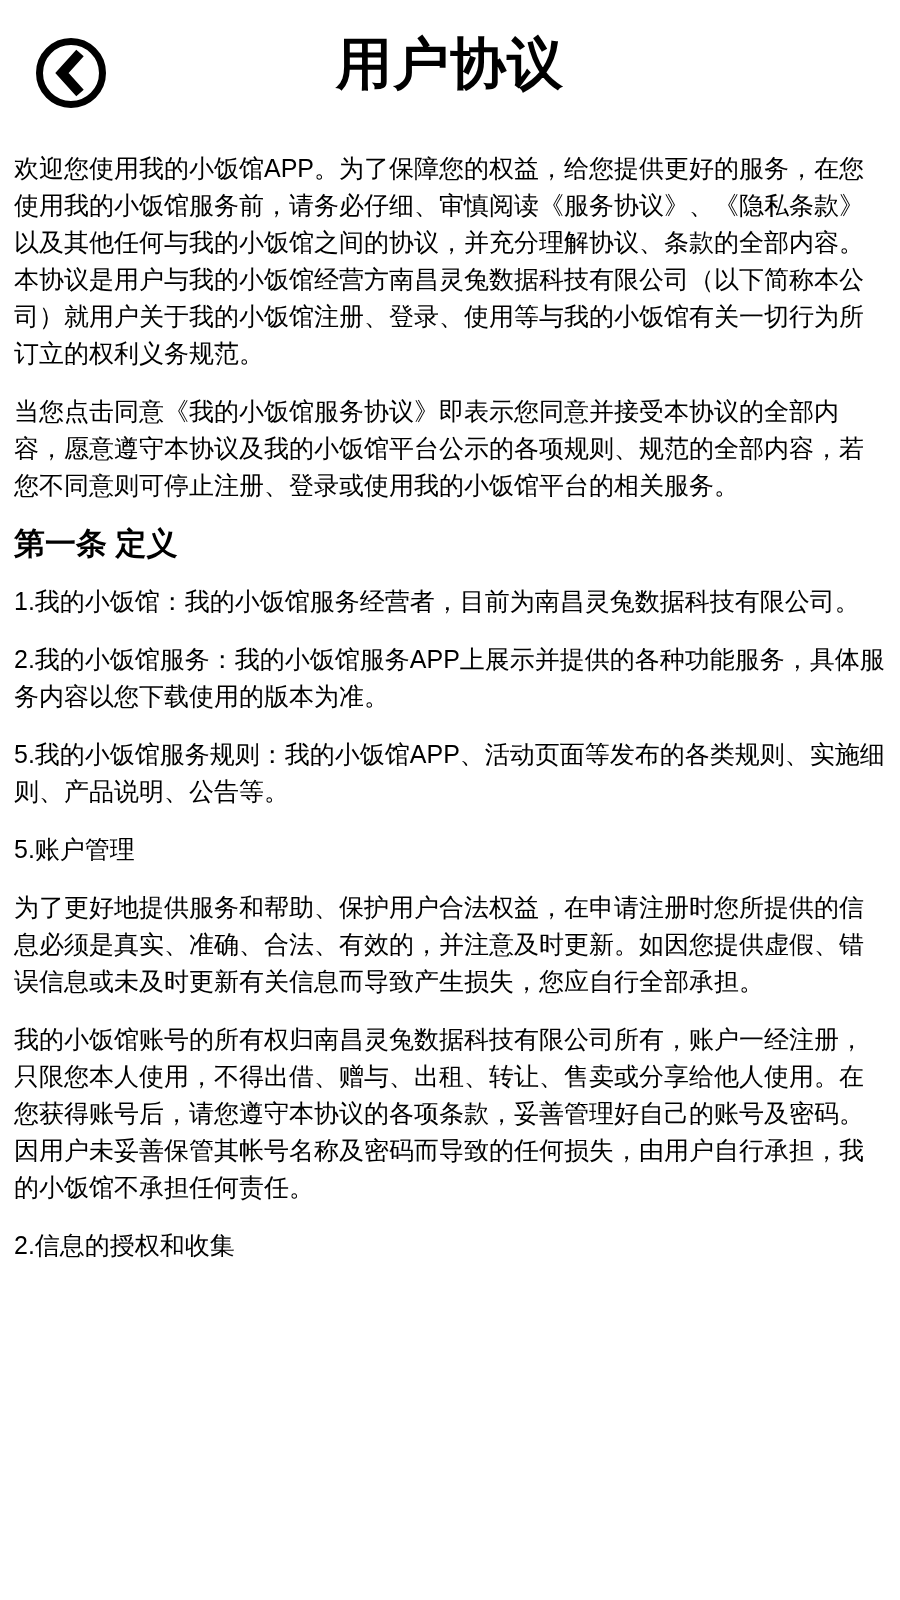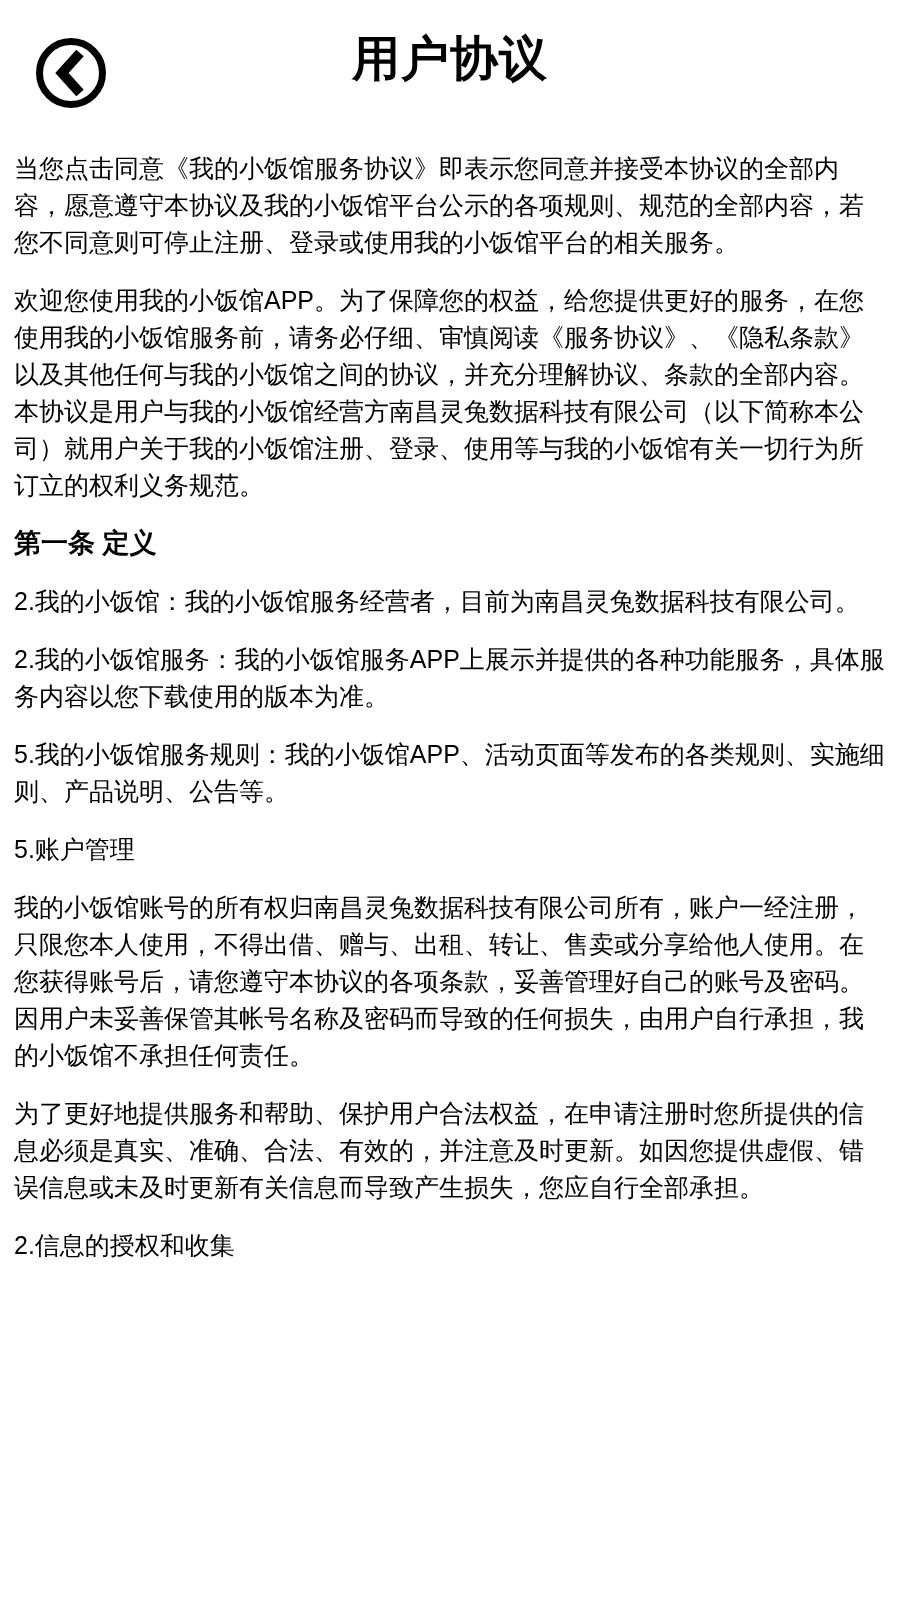--- a/index.html
+++ b/index.html
@@ -31,60 +31,60 @@
     background: transparent;
     cursor: pointer;
     line-height: 0;
   }
   .page-title {
     position: absolute;
     top: 30px;
     left: 0;
     right: 0;
     text-align: center;
-    font-size: 48px;
+    font-size: 56px;
     font-weight: 700;
     line-height: 1.2;
     letter-spacing: 1px;
   }
   .agreement {
     padding: 0 14px 40px 14px;
     font-size: 25px;
     line-height: 37px;
     text-align: left;
     word-break: break-all;
   }
   .agreement p {
     margin: 21px 0;
     font-weight: 400;
   }
   .agreement h2 {
     margin: 21px 0;
-    font-size: 27px;
+    font-size: 31px;
     line-height: 37px;
     font-weight: 700;
   }
 </style>
 </head>
 <body>
 
 <header class="appbar">
   <button class="back-btn" aria-label="back">
     <svg width="70" height="70" viewBox="0 0 70 70">
       <circle cx="35" cy="35" r="31.5" fill="none" stroke="#000000" stroke-width="7"></circle>
       <path d="M44 15 L26 35 L44 55" fill="none" stroke="#000000" stroke-width="10" stroke-linejoin="miter" stroke-linecap="butt"></path>
     </svg>
   </button>
   <div class="page-title">用户协议</div>
 </header>
 
 <article class="agreement" id="content-root">
+    <p>欢迎您使用我的小饭馆APP。为了保障您的权益，给您提供更好的服务，在您使用我的小饭馆服务前，请务必仔细、审慎阅读《服务协议》、《隐私条款》以及其他任何与我的小饭馆之间的协议，并充分理解协议、条款的全部内容。本协议是用户与我的小饭馆经营方南昌灵兔数据科技有限公司（以下简称本公司）就用户关于我的小饭馆注册、登录、使用等与我的小饭馆有关一切行为所订立的权利义务规范。</p>
     <p>当您点击同意《我的小饭馆服务协议》即表示您同意并接受本协议的全部内容，愿意遵守本协议及我的小饭馆平台公示的各项规则、规范的全部内容，若您不同意则可停止注册、登录或使用我的小饭馆平台的相关服务。</p>
-    <p>欢迎您使用我的小饭馆APP。为了保障您的权益，给您提供更好的服务，在您使用我的小饭馆服务前，请务必仔细、审慎阅读《服务协议》、《隐私条款》以及其他任何与我的小饭馆之间的协议，并充分理解协议、条款的全部内容。本协议是用户与我的小饭馆经营方南昌灵兔数据科技有限公司（以下简称本公司）就用户关于我的小饭馆注册、登录、使用等与我的小饭馆有关一切行为所订立的权利义务规范。</p>
     <h2>第一条 定义</h2>
-    <p>2.我的小饭馆：我的小饭馆服务经营者，目前为南昌灵兔数据科技有限公司。</p>
+    <p>1.我的小饭馆：我的小饭馆服务经营者，目前为南昌灵兔数据科技有限公司。</p>
     <p>2.我的小饭馆服务：我的小饭馆服务APP上展示并提供的各种功能服务，具体服务内容以您下载使用的版本为准。</p>
     <p>5.我的小饭馆服务规则：我的小饭馆APP、活动页面等发布的各类规则、实施细则、产品说明、公告等。</p>
     <p>5.账户管理</p>
+    <p>为了更好地提供服务和帮助、保护用户合法权益，在申请注册时您所提供的信息必须是真实、准确、合法、有效的，并注意及时更新。如因您提供虚假、错误信息或未及时更新有关信息而导致产生损失，您应自行全部承担。</p>
     <p>我的小饭馆账号的所有权归南昌灵兔数据科技有限公司所有，账户一经注册，只限您本人使用，不得出借、赠与、出租、转让、售卖或分享给他人使用。在您获得账号后，请您遵守本协议的各项条款，妥善管理好自己的账号及密码。因用户未妥善保管其帐号名称及密码而导致的任何损失，由用户自行承担，我的小饭馆不承担任何责任。</p>
-    <p>为了更好地提供服务和帮助、保护用户合法权益，在申请注册时您所提供的信息必须是真实、准确、合法、有效的，并注意及时更新。如因您提供虚假、错误信息或未及时更新有关信息而导致产生损失，您应自行全部承担。</p>
     <p>2.信息的授权和收集</p>
   </article>
 
 </body></html>

